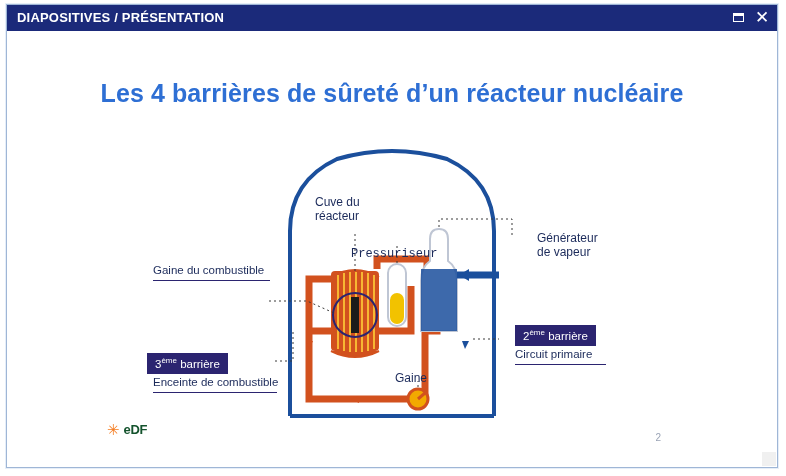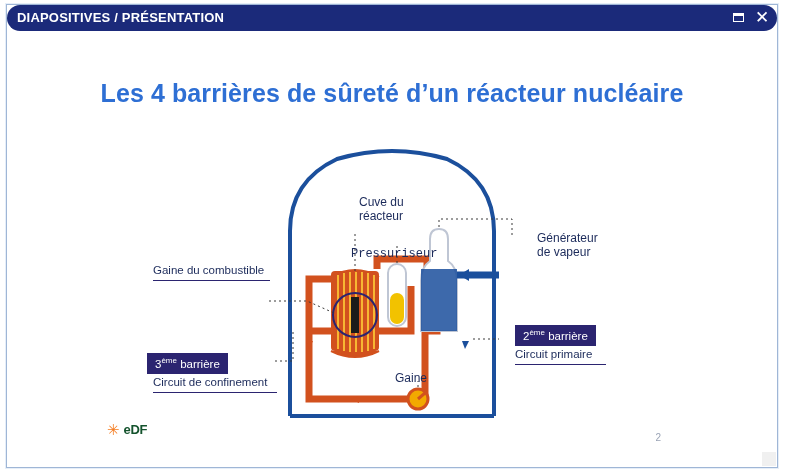--- a/index.html
+++ b/index.html
@@ -26,21 +26,20 @@
   }
   #titlebar {
     position: absolute;
     left: 0;
     top: 0;
     width: 100%;
     height: 26px;
     background: #1b2a7a;
     color: #ffffff;
     box-sizing: border-box;
-    border-radius: 13px;
   }
   #titlebar .title {
     position: absolute;
     left: 10px;
     top: 5px;
     font-size: 13px;
     font-weight: bold;
     letter-spacing: 0.2px;
     white-space: nowrap;
   }
@@ -235,30 +234,30 @@
         <path d="M411 356 L411 350"></path>
       </g>
     </svg>
 
     <div class="label-sub" style="left:146px; top:233px;">Gaine du combustible</div>
     <div class="label-underline" style="left:146px; top:249px; width:117px;"></div>
 
     <div class="label-box" style="left:140px; top:322px;">
       <span>3</span><sup>ème</sup><span> barrière</span>
     </div>
-    <div class="label-sub" style="left:146px; top:345px;">Circuit de confinement</div>
+    <div class="label-sub" style="left:146px; top:345px;">Enceinte de combustible</div>
     <div class="label-underline" style="left:146px; top:361px; width:124px;"></div>
 
     <div class="label-box" style="left:508px; top:294px;">
       <span>2</span><sup>ème</sup><span> barrière</span>
     </div>
     <div class="label-sub" style="left:508px; top:317px;">Circuit primaire</div>
     <div class="label-underline" style="left:508px; top:333px; width:91px;"></div>
 
-    <div class="plain-label" style="left:308px; top:164px; white-space:pre;margin-left:44px;">Cuve du
+    <div class="plain-label" style="left:308px; top:164px; white-space:pre;">Cuve du
 réacteur</div>
     <div class="plain-label" style="left:344px; top:216px;font-family:Liberation Mono, monospace;">Pressuriseur</div>
     <div class="plain-label" style="left:506px; top:200px; white-space:pre;margin-left:24px;">Générateur
 de vapeur</div>
     <div class="plain-label" style="left:388px; top:340px;">Gaine</div>
 
     <div id="edf-logo">
       <span class="mark">✳</span>
       <span class="wordmark">eDF</span>
     </div>

